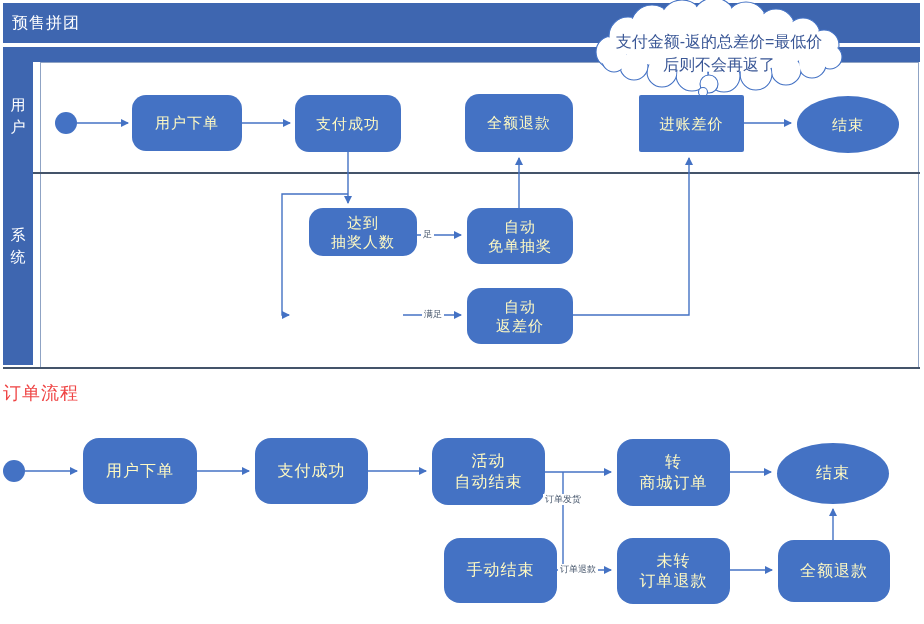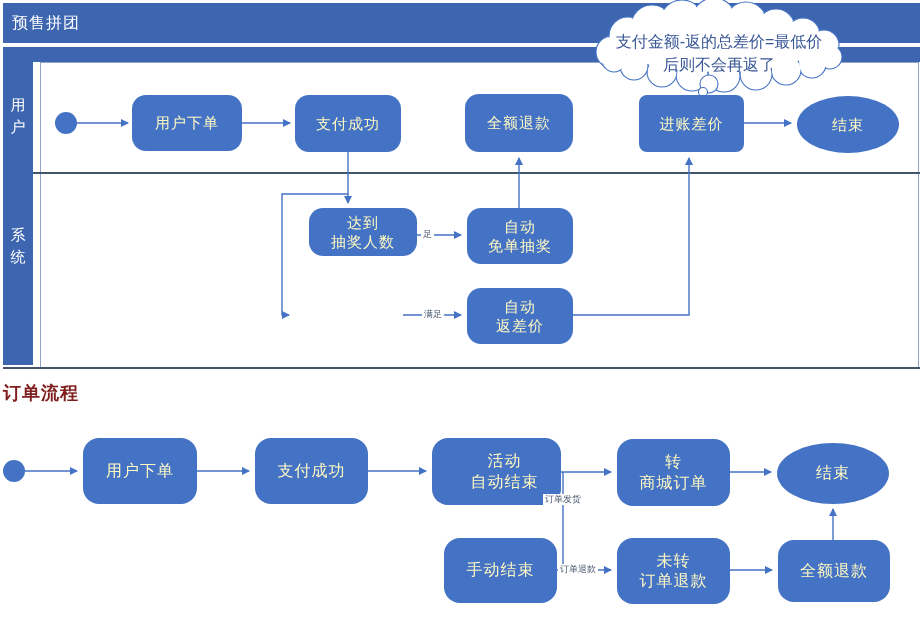--- a/index.html
+++ b/index.html
@@ -34,41 +34,41 @@
   
   .node{
     position:absolute;z-index:4;background:#4472c4;color:#fef9c3;
     display:flex;align-items:center;justify-content:center;text-align:center;
     white-space:pre-line;letter-spacing:1px;line-height:1.28;
   }
   .node.small-font{font-size:15px;}
   .node.big-font{font-size:16px;}
   .rounded{border-radius:14px;}
   .rounded-lg{border-radius:16px;}
-  .rect{border-radius:8px;}
+  .rect{border-radius:2px;}
   .ellipse{border-radius:50%;}
   .start-dot{
     position:absolute;z-index:4;width:22px;height:22px;border-radius:50%;background:#4472c4;
   }
 
   
   .edge-label{
     position:absolute;z-index:5;font-size:9px;color:#44546a;background:#fff;
     padding:0 2px;line-height:11px;white-space:nowrap;
   }
 
   
   .cloud-text{
     position:absolute;z-index:6;left:600px;top:30px;width:238px;
     text-align:center;font-size:16px;line-height:1.45;color:#3a5796;white-space:pre-line;
   }
 
   
   .section2-title{
-    position:absolute;left:3px;top:381px;font-size:18px;font-weight:bold;color:#7f1d1d;
+    position:absolute;left:3px;top:381px;font-size:18px;font-weight:normal;color:#ef4444;
     letter-spacing:1px;z-index:2;
   }
 </style>
 </head>
 <body>
 
 <div class="canvas">
 
   <div class="titlebar">
     <span>预售拼团</span>
@@ -178,21 +178,21 @@
 返差价</div>
 
   <div class="edge-label" style="left:421px;top:229px;">足</div>
   <div class="edge-label" style="left:422px;top:309px;">满足</div>
 
   <div class="section2-title">订单流程</div>
 
   <div class="start-dot" style="left:3px;top:460px;"></div>
   <div class="node rounded-lg big-font" style="left:83px;top:438px;width:114px;height:66px;">用户下单</div>
   <div class="node rounded-lg big-font" style="left:255px;top:438px;width:113px;height:66px;">支付成功</div>
-  <div class="node rounded-lg big-font" style="left:432px;top:438px;width:113px;height:67px;padding-left:16px;">活动
+  <div class="node rounded-lg big-font" style="left:432px;top:438px;width:113px;height:67px;">活动
 自动结束</div>
   <div class="node rounded-lg big-font" style="left:617px;top:439px;width:113px;height:67px;">转
 商城订单</div>
   <div class="node ellipse big-font" style="left:777px;top:443px;width:112px;height:61px;">结束</div>
   <div class="node rounded-lg big-font" style="left:432px;top:538px;width:113px;height:65px;margin-left:12px;">手动结束</div>
   <div class="node rounded-lg big-font" style="left:617px;top:538px;width:113px;height:66px;">未转
 订单退款</div>
   <div class="node rounded-lg big-font" style="left:778px;top:540px;width:112px;height:62px;">全额退款</div>
 
   <div class="edge-label" style="left:543px;top:494px;">订单发货</div>

